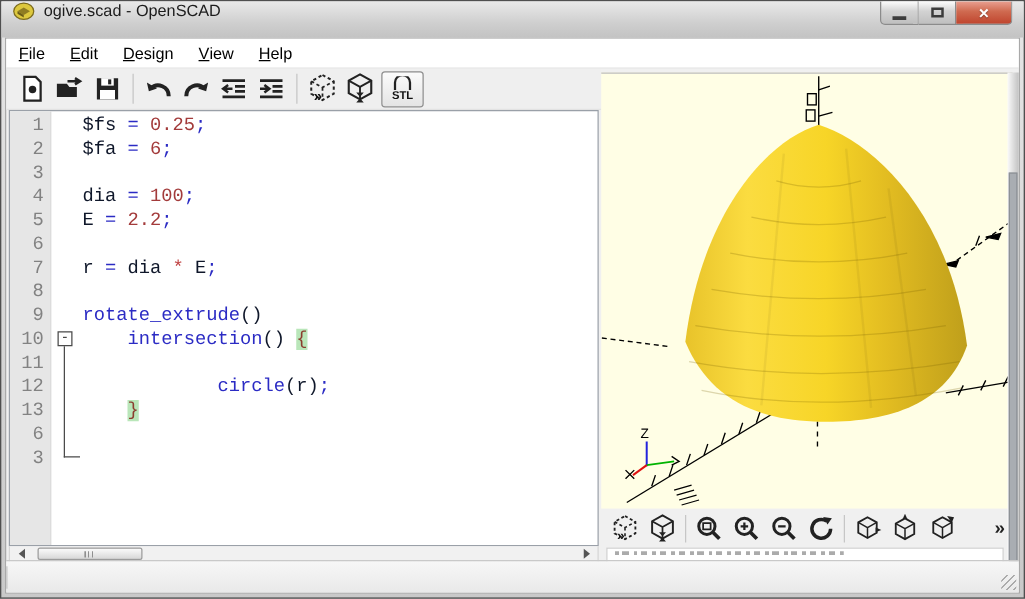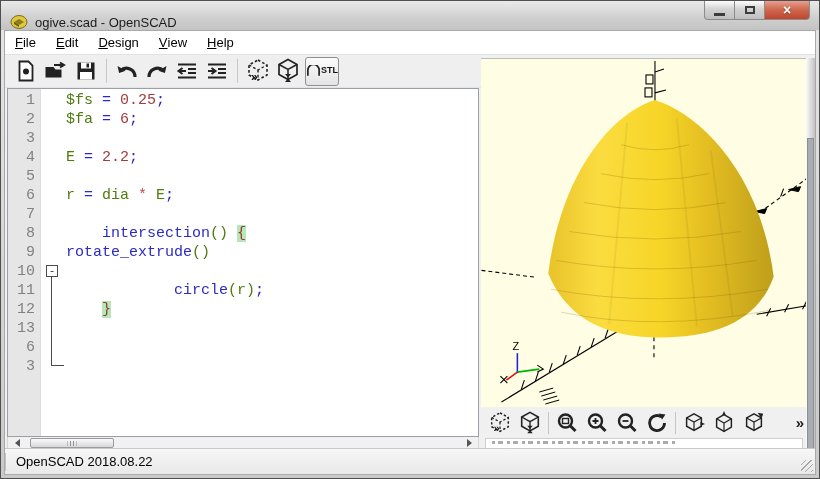--- a/index.html
+++ b/index.html
@@ -1,21 +1,21 @@
 <!DOCTYPE html>
 <html style="--c-keyword: #2b2bc4; --c-number: #a33b3b; --c-operator: #c14444; --c-punct: #2b2bc4; --c-brace_bg: #b9e6b9; --c-viewport_bg: #fffee5; --c-model_yellow: #f6d32a; --c-close_red: #c0452e;"><head>
 <meta charset="utf-8">
 <style>
   html,body{margin:0;padding:0;background:#9a9a9a;font-family:"Liberation Sans",sans-serif;}
   *{box-sizing:border-box;}
   .window{position:relative;width:820px;height:479px;background:linear-gradient(#e6e6e6,#c9c9c9);
     border:1px solid #4f4f4f;overflow:hidden;}
   
   .titlebar{position:absolute;top:0;left:0;right:0;height:29px;
-    background:linear-gradient(#e9e9e9,#cfcfcf 60%,#c3c3c3);display:flex;align-items:flex-end;}
+    background:linear-gradient(#e9e9e9,#cfcfcf 60%,#c3c3c3);display:flex;align-items:flex-start;}
   .app-icon{width:18px;height:16px;margin:0 7px 0 9px;flex:0 0 auto;}
   .title-text{font-size:13px;color:#1c1c1c;}
   .win-controls{position:absolute;top:0;right:9px;display:flex;}
   .win-btn{height:19px;border:1px solid #8b8b8b;border-top:none;
     background:linear-gradient(#fdfdfd,#d2d2d2 45%,#bfbfbf);display:flex;align-items:center;justify-content:center;}
   .win-btn.min{width:31px;border-radius:0 0 0 4px;}
   .win-btn.max{width:29px;border-left:none;border-right:none;}
   .win-btn.close{width:46px;border-radius:0 0 4px 0;
     background:linear-gradient(#e9a091,#cf6a50 45%,var(--c-close_red,#c0452e));}
   .glyph-min{width:11px;height:3px;background:#3c3c3c;margin-top:8px;}
@@ -27,32 +27,32 @@
   .menubar{position:absolute;top:0;left:0;right:0;height:24px;background:#ffffff;
     border-bottom:1px solid #e2e2e2;display:flex;align-items:stretch;font-size:13px;}
   .menu-item{padding:0 10px;display:flex;align-items:center;color:#000;}
   .menu-item u{text-decoration:underline;}
   
   .left-col{position:absolute;top:24px;left:0;width:476px;height:396px;}
   .toolbar{height:33px;background:#efefef;display:flex;align-items:center;padding-left:6px;border-bottom:1px solid #e3e3e3;}
   .tb-btn{width:28px;height:28px;display:flex;align-items:center;justify-content:center;margin:0 1px;}
   .tb-sep{width:1px;height:24px;background:#c6c6c6;margin:0 5px;}
   .stl-btn{width:34px;height:29px;border:1px solid #8f8f8f;border-radius:3px;background:linear-gradient(#fbfbfb,#e4e4e4);
-    display:flex;flex-direction:row;align-items:center;justify-content:center;margin-left:2px;}
+    display:flex;flex-direction:column;align-items:center;justify-content:center;margin-left:2px;}
   .stl-label{font-size:9px;font-weight:bold;color:#111;line-height:9px;margin-top:-1px;}
   svg.icon{display:block;}
   
   .editor{position:relative;margin-left:2px;width:472px;height:349px;background:#ffffff;border:1px solid #9aa0a8;overflow:hidden;}
   .gutter{position:absolute;top:0;left:0;width:33px;height:100%;background:#e6e6e6;border-right:1px solid #dcdcdc;
     padding-top:2px;font-family:"Liberation Mono",monospace;font-size:15px;}
   .ln{height:19px;line-height:19px;text-align:right;padding-right:5px;color:#828282;}
   .code-area{position:absolute;top:0;left:0;right:0;bottom:0;padding:2px 0 0 58px;
     font-family:"Liberation Mono",monospace;font-size:15px;}
   .cl{height:19px;line-height:19px;white-space:pre;}
-  .tk-t{color:#4d7c0f}
+  .tk-t{color:#0f172a}
   .tk-k{color:var(--c-keyword,#2b2bc4)}
   .tk-n{color:var(--c-number,#a33b3b)}
   .tk-o{color:var(--c-operator,#c14444)}
   .tk-p{color:var(--c-punct,#2b2bc4)}
   .tk-b{background:var(--c-brace_bg,#b9e6b9);color:#8b3e2f}
   .fold-box{position:absolute;left:38px;top:176px;width:12px;height:12px;border:1px solid #4a4a4a;background:#fff;
     font-size:11px;line-height:10px;text-align:center;color:#333;font-family:"Liberation Mono",monospace;}
   .fold-line{position:absolute;left:43px;top:188px;width:13px;height:89px;border-left:1px solid #4a4a4a;border-bottom:1px solid #4a4a4a;}
   
   .hscroll{position:relative;margin-left:2px;width:472px;height:14px;background:#f1f1f1;border:1px solid #d6d6d6;border-top:none;}
@@ -208,26 +208,27 @@
             <div class="ln">11</div>
             <div class="ln">12</div>
             <div class="ln">13</div>
             <div class="ln">6</div>
             <div class="ln">3</div>
           </div>
         <div class="code-area">
             <div class="cl"><span class="tk-t">$fs </span><span class="tk-p">= </span><span class="tk-n">0.25</span><span class="tk-p">;</span></div>
             <div class="cl"><span class="tk-t">$fa </span><span class="tk-p">= </span><span class="tk-n">6</span><span class="tk-p">;</span></div>
             <div class="cl"></div>
+            <div class="cl"><span class="tk-t">dia </span><span class="tk-p">= </span><span class="tk-n">100</span><span class="tk-p">;</span></div>
             <div class="cl"><span class="tk-t">E </span><span class="tk-p">= </span><span class="tk-n">2.2</span><span class="tk-p">;</span></div>
             <div class="cl"></div>
             <div class="cl"><span class="tk-t">r </span><span class="tk-p">= </span><span class="tk-t">dia </span><span class="tk-o">* </span><span class="tk-t">E</span><span class="tk-p">;</span></div>
             <div class="cl"></div>
+            <div class="cl"><span class="tk-k">rotate_extrude</span><span class="tk-t">()</span></div>
             <div class="cl"><span class="tk-t">    </span><span class="tk-k">intersection</span><span class="tk-t">() </span><span class="tk-b">{</span></div>
-            <div class="cl"><span class="tk-k">rotate_extrude</span><span class="tk-t">()</span></div>
             <div class="cl"></div>
             <div class="cl"><span class="tk-t">            </span><span class="tk-k">circle</span><span class="tk-t">(r)</span><span class="tk-p">;</span></div>
             <div class="cl"><span class="tk-t">    </span><span class="tk-b">}</span></div>
           </div>
         <div class="fold-box">-</div>
         <div class="fold-line"></div>
       </div>
 
       <div class="hscroll">
         <div class="hs-arrow left">
@@ -380,18 +381,17 @@
         <div class="console-smudge"></div>
       </div>
 
       <div class="vscroll">
         <div class="vs-thumb"></div>
       </div>
     </div>
 
     <div class="statusbar">
       <div class="status-sep"></div>
-      <span class="status-right">OpenSCAD 2018.08.22</span>
       <div class="size-grip"></div>
     </div>
 
   </div>
 </div>
 
 </body></html>

